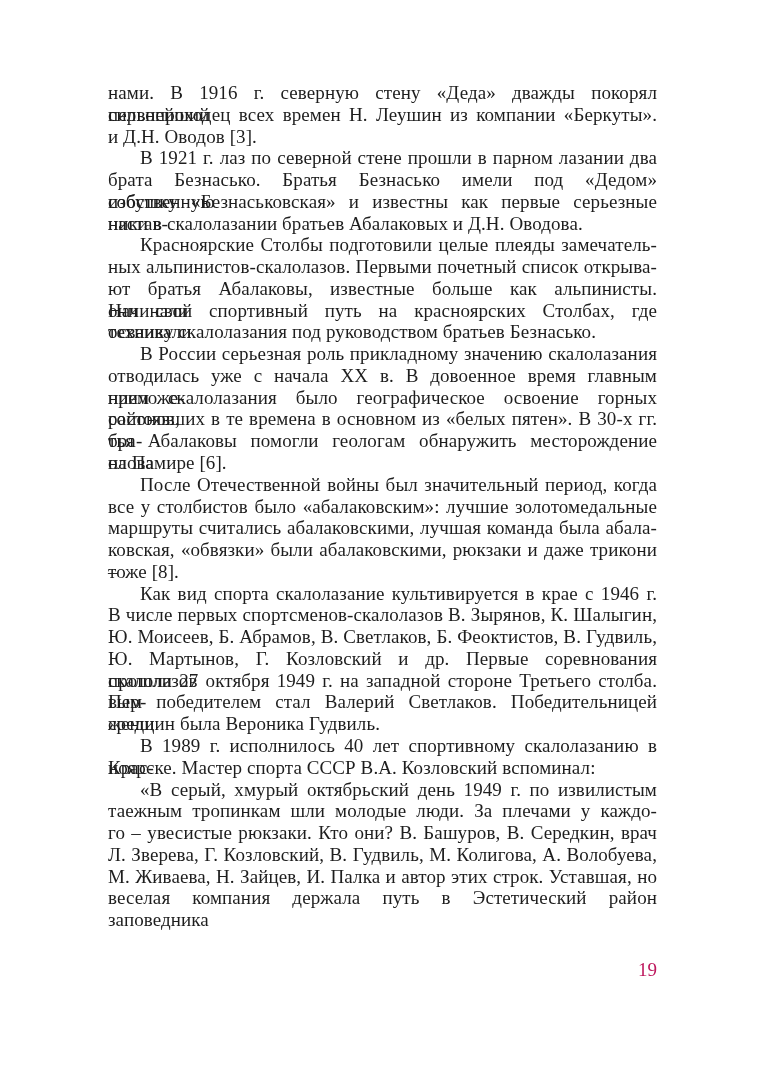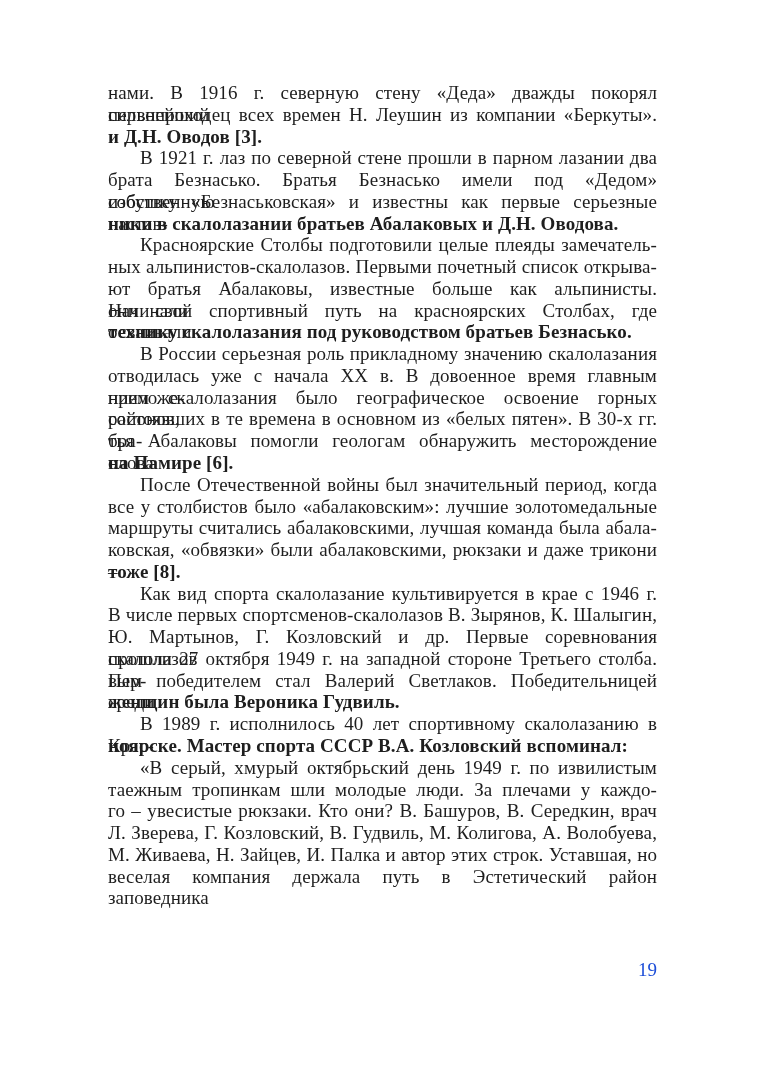--- a/index.html
+++ b/index.html
@@ -35,30 +35,29 @@
     white-space: normal;
     height: 21.77px;
     overflow: visible;
   }
   .line.indent {
     text-indent: 32px;
   }
   .line.end {
     text-align: left;
     text-align-last: left;
-    font-weight: bold;
   }
   .page-number {
     position: absolute;
     left: 108px;
     top: 959px;
     width: 549px;
     text-align: right;
     font-size: 19px;
-    color: #1d4ed8;
+    color: #be185d;
   }
 </style>
 </head>
 <body>
 
 <div class="book-page">
   <div class="text-body">
       <div class="line">нами. В 1916 г. северную стену «Деда» дважды покорял сильнейший</div>
       <div class="line">первопроходец всех времен Н. Леушин из компании «Беркуты».</div>
       <div class="line end">и Д.Н. Оводов [3].</div>
@@ -77,20 +76,21 @@
       <div class="line">состоявших в те времена в основном из «белых пятен». В 30-х гг. бра-</div>
       <div class="line">тья Абалаковы помогли геологам обнаружить месторождение олова</div>
       <div class="line end">на Памире [6].</div>
       <div class="line indent">После Отечественной войны был значительный период, когда</div>
       <div class="line">все у столбистов было «абалаковским»: лучшие золотомедальные</div>
       <div class="line">маршруты считались абалаковскими, лучшая команда была абала-</div>
       <div class="line">ковская, «обвязки» были абалаковскими, рюкзаки и даже трикони –</div>
       <div class="line end">тоже [8].</div>
       <div class="line indent">Как вид спорта скалолазание культивируется в крае с 1946 г.</div>
       <div class="line">В числе первых спортсменов-скалолазов В. Зырянов, К. Шалыгин,</div>
+      <div class="line">Ю. Моисеев, Б. Абрамов, В. Светлаков, Б. Феоктистов, В. Гудвиль,</div>
       <div class="line">Ю. Мартынов, Г. Козловский и др. Первые соревнования скалолазов</div>
       <div class="line">прошли 27 октября 1949 г. на западной стороне Третьего столба. Пер-</div>
       <div class="line">вым победителем стал Валерий Светлаков. Победительницей среди</div>
       <div class="line end">женщин была Вероника Гудвиль.</div>
       <div class="line indent">В 1989 г. исполнилось 40 лет спортивному скалолазанию в Крас-</div>
       <div class="line end">ноярске. Мастер спорта СССР В.А. Козловский вспоминал:</div>
       <div class="line indent">«В серый, хмурый октябрьский день 1949 г. по извилистым</div>
       <div class="line">таежным тропинкам шли молодые люди. За плечами у каждо-</div>
       <div class="line">го – увесистые рюкзаки. Кто они? В. Башуров, В. Середкин, врач</div>
       <div class="line">Л. Зверева, Г. Козловский, В. Гудвиль, М. Колигова, А. Волобуева,</div>

